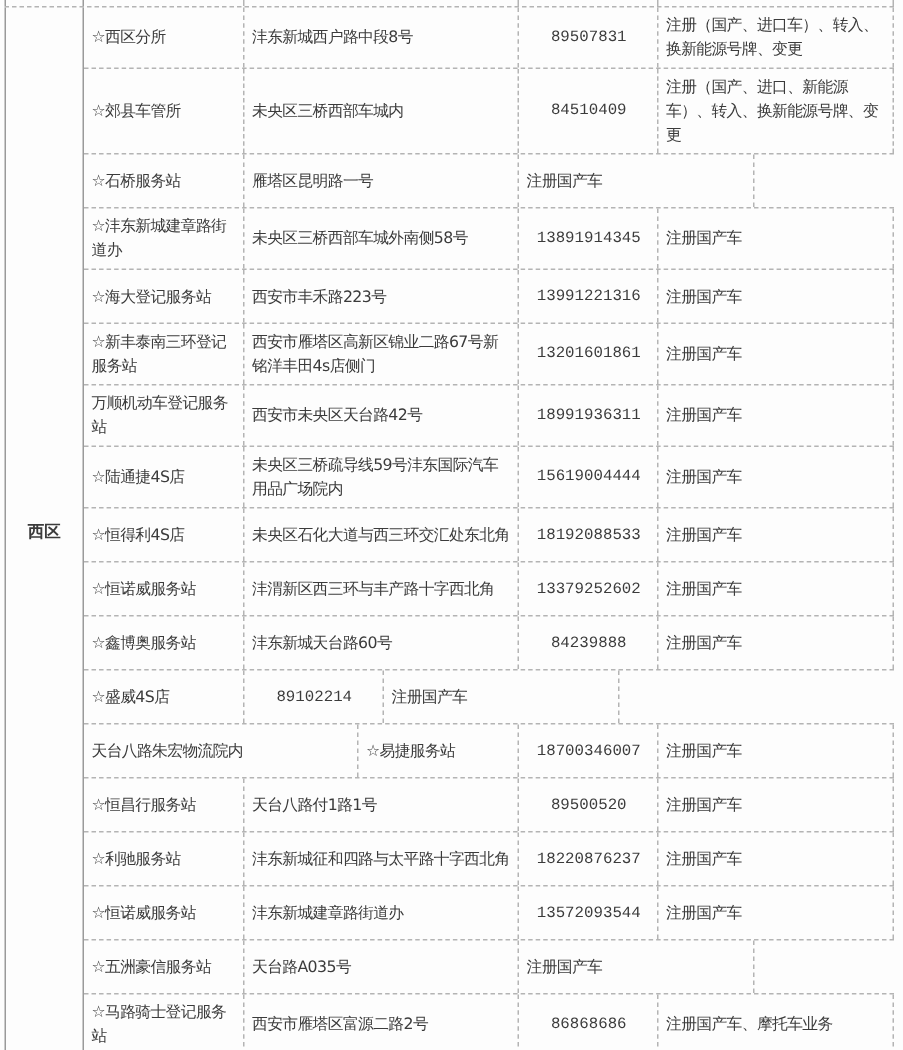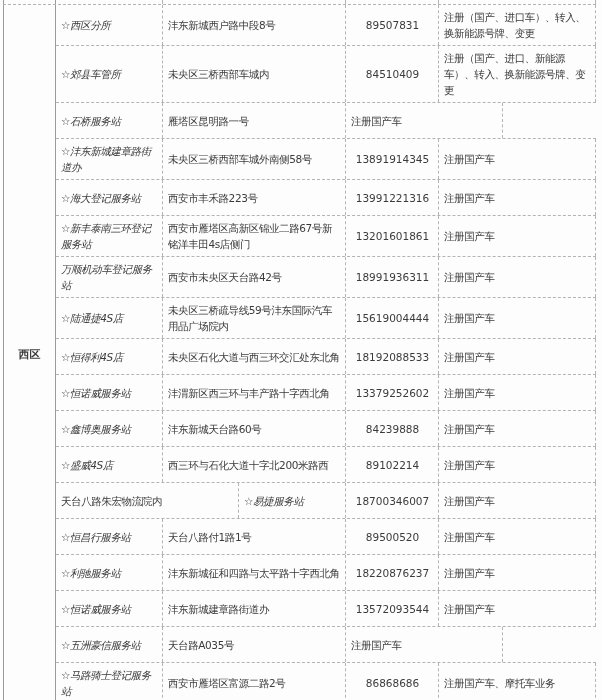--- a/index.html
+++ b/index.html
@@ -29,23 +29,23 @@
   }
   .rows{display:flex;flex-direction:column;flex:1;}
   .row{display:flex;border-bottom:1px dashed #b4b4b4;}
   .row:last-child{border-bottom:none;}
   .cell{
     box-sizing:border-box;border-right:1px dashed #b4b4b4;
     padding:4px 4px 4px 5px;min-height:35px;
     display:flex;align-items:center;line-height:16px;
     word-break:break-all;
   }
-  .cell.name{width:107px;font-style:italic;}
+  .cell.name{width:107px;}
   .cell.addr{width:183px;}
-  .cell.phone{width:93px;justify-content:center;letter-spacing:0;text-align:center;}
+  .cell.phone{width:93px;justify-content:center;letter-spacing:0;text-align:center;font-family:Liberation Mono, monospace;}
   .cell.svc{width:157px;}
 </style>
 </head>
 <body>
 
 <div class="page">
 
   <div class="strip top">
     <div class="sc rc"></div>
     <div class="sc nc"></div>
@@ -130,21 +130,20 @@
 
   <div class="row">
     <div class="cell name">☆鑫博奥服务站</div>
     <div class="cell addr">沣东新城天台路60号</div>
     <div class="cell phone">84239888</div>
     <div class="cell svc">注册国产车</div>
   </div>
 
   <div class="row">
     <div class="cell name">☆盛威4S店</div>
-    <div class="cell addr">西三环与石化大道十字北200米路西</div>
     <div class="cell phone">89102214</div>
     <div class="cell svc">注册国产车</div>
   </div>
 
   <div class="row">
     <div class="cell addr">天台八路朱宏物流院内</div>
     <div class="cell name">☆易捷服务站</div>
     <div class="cell phone">18700346007</div>
     <div class="cell svc">注册国产车</div>
   </div>

